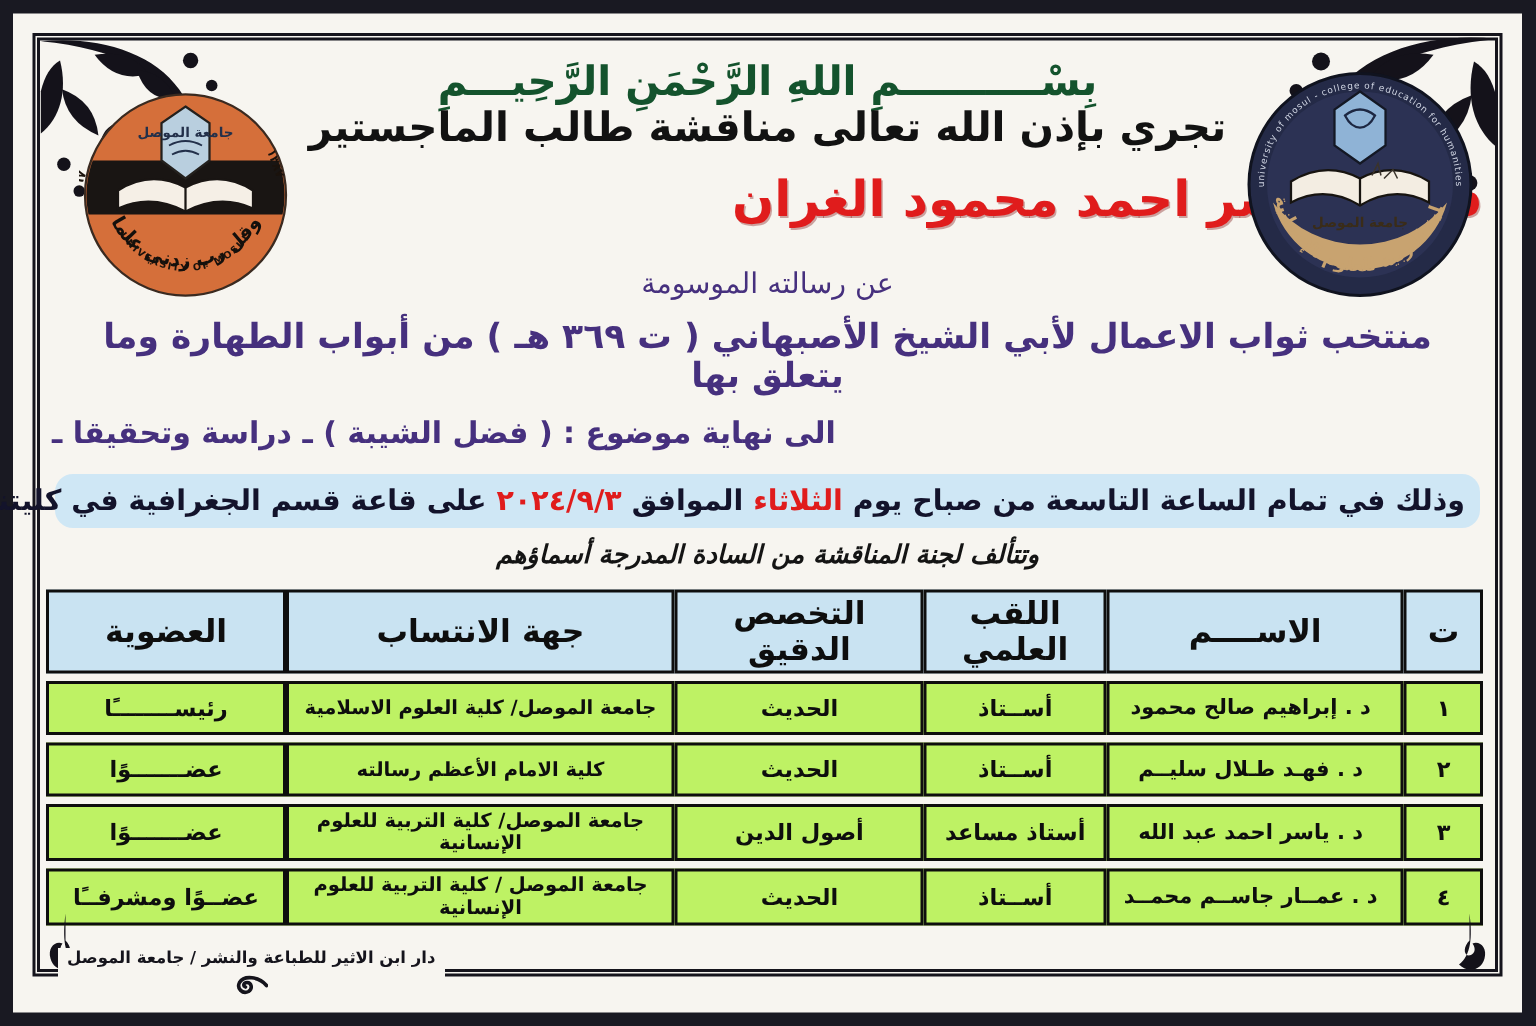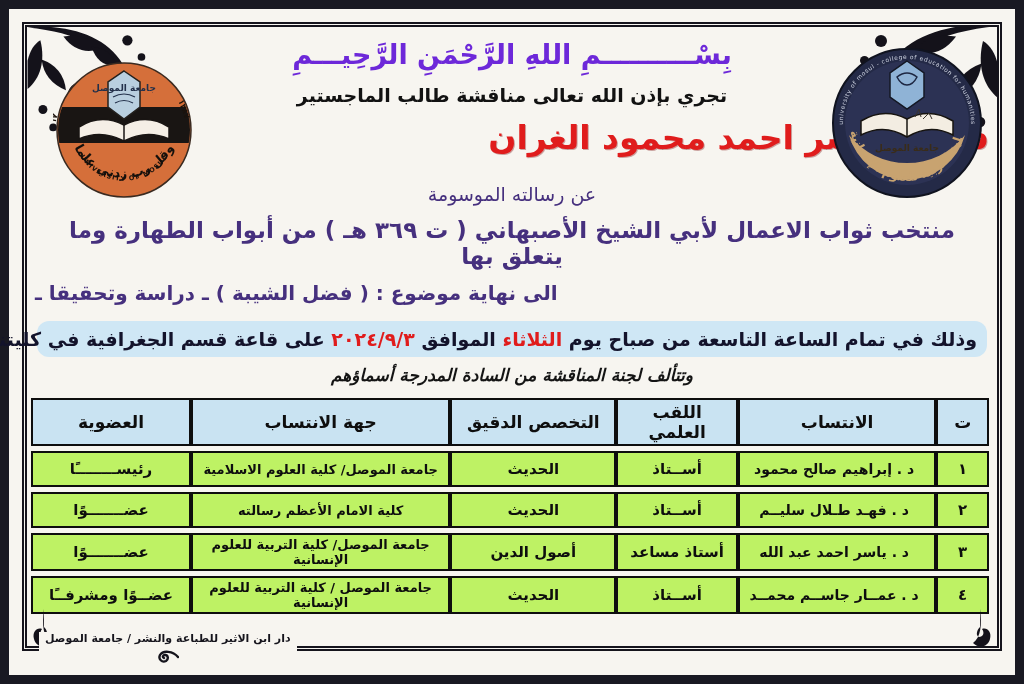--- a/index.html
+++ b/index.html
@@ -14,37 +14,37 @@
   .fl-tr { top:14px; right:14px; width:150px; height:150px; transform:scaleX(-1); }
   .hook-bl { bottom:22px; left:20px; width:34px; height:44px; }
   .hook-br { bottom:22px; right:20px; width:34px; height:44px; transform:scaleX(-1); }
 
   .content { position:absolute; inset:22px 26px 30px 26px; display:flex; flex-direction:column; align-items:stretch; z-index:2; }
 
   .logo { position:absolute; z-index:4; }
   .logo-left  { top:48px; left:44px;  width:142px; height:146px; }
   .logo-right { top:30px; right:28px; width:160px; height:168px; }
 
-  .bismillah { text-align:center; font-size:27px; font-weight:bold; color:#6d28d9; margin-top:8px; letter-spacing:1px; }
-  .announce  { text-align:center; font-size:19px; font-weight:bold; color:#121212; margin-top:14px; }
+  .bismillah { text-align:center; font-size:27px; font-weight:bold; color:#14532d; margin-top:8px; letter-spacing:1px; }
+  .announce  { text-align:center; font-size:27px; font-weight:bold; color:#121212; margin-top:0; }
   .student   { text-align:right; font-size:33px; font-weight:bold; color:#e01c1c; margin-top:12px; text-shadow:1px 1px 0 rgba(120,10,10,.35); }
 
   .intro   { text-align:center; font-size:19px; font-weight:normal; color:#46307e; margin-top:26px; }
   .thesis1 { text-align:center; font-size:23px; font-weight:bold; color:#46307e; margin-top:12px; }
   .thesis2 { text-align:left; font-size:20px; font-weight:bold; color:#46307e; margin-top:12px; }
 
   .schedule-box { margin:16px 2px 0 2px; background:#cfe7f5; border-radius:12px; padding:7px 10px;
                   text-align:center; font-size:19px; font-weight:bold; color:#13132b; white-space:nowrap; }
   .schedule-box .red { color:#e01c1c; }
 
   .committee-intro { text-align:center; font-size:17px; font-weight:bold; color:#141414; margin-top:8px;font-style:italic; }
 
   table.committee { width:958px; margin:8px auto 0 auto; border-collapse:separate; border-spacing:0 5px; table-layout:fixed; }
   table.committee th, table.committee td { border:2px solid #0e0e0e; font-weight:bold; color:#0e0e0e; height:36px; padding:2px 6px; overflow:hidden; }
-  table.committee th { background:#c9e3f2; font-size:17px; text-align:center; }
+  table.committee th { background:#c9e3f2; font-size:21px; text-align:center; }
   table.committee td { background:#bef264; font-size:15px; text-align:center; }
   table.committee td.name-cell { text-align:center; padding-right:12px; font-size:14px; }
   table.committee td.org-cell  { font-size:13px; }
   col.c-num{width:52px;} col.c-name{width:196px;} col.c-title{width:120px;}
   col.c-spec{width:164px;} col.c-org{width:256px;} col.c-role{width:158px;}
 
   .footer { position:absolute; left:30px; bottom:10px; z-index:5; background:#f7f5f0; padding:0 6px;
             display:flex; flex-direction:column; align-items:center; gap:4px; direction:rtl; }
   .footer .credit { font-size:11px; font-weight:bold; color:#15141c; white-space:nowrap; }
   .footer .swirl { width:22px; height:16px; }
@@ -164,21 +164,21 @@
         <col class="c-num">
           <col class="c-name">
           <col class="c-title">
           <col class="c-spec">
           <col class="c-org">
           <col class="c-role">
       </colgroup>
       <thead>
         <tr>
           <th>ت</th>
-          <th>الانتساب</th>
+          <th>الاســــم</th>
           <th>اللقب العلمي</th>
           <th>التخصص الدقيق</th>
           <th>جهة الانتساب</th>
           <th>العضوية</th>
         </tr>
       </thead>
       <tbody>
         <tr>
           <td>١</td>
           <td class="name-cell">د . إبراهيم صالح محمود</td>

